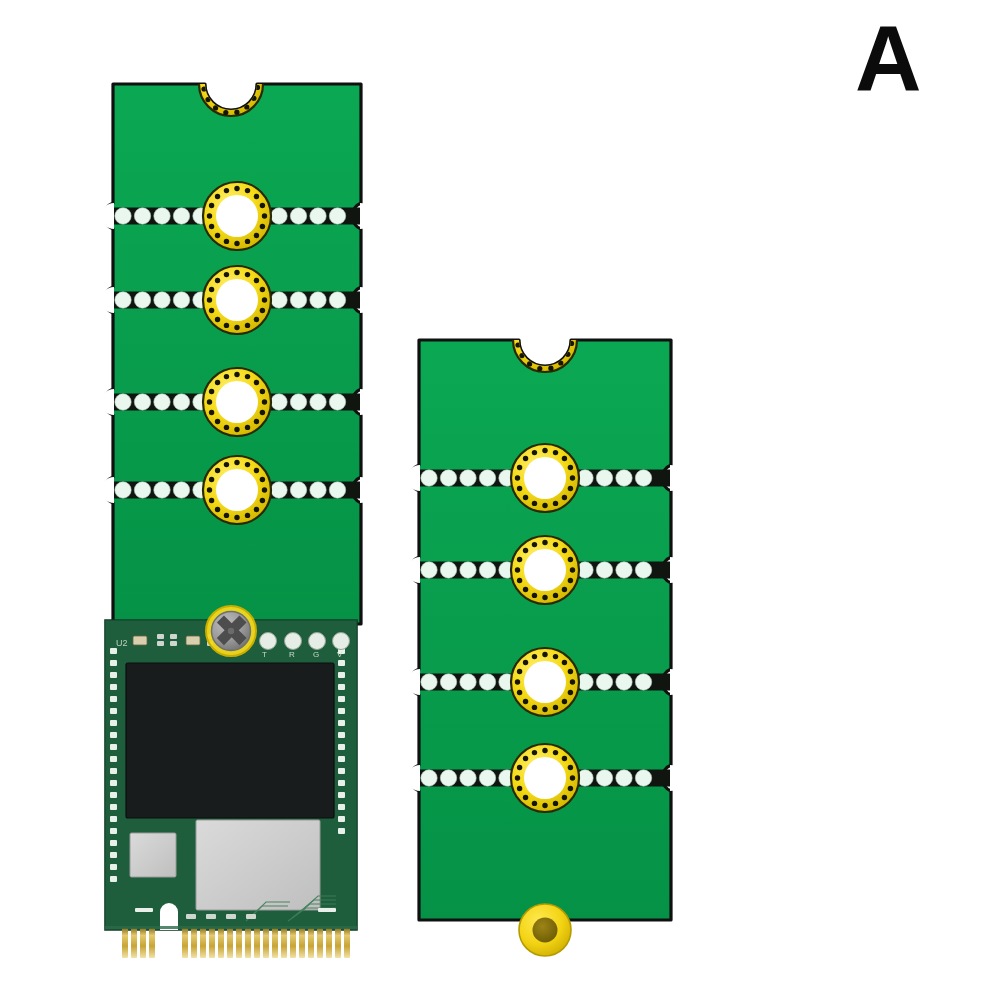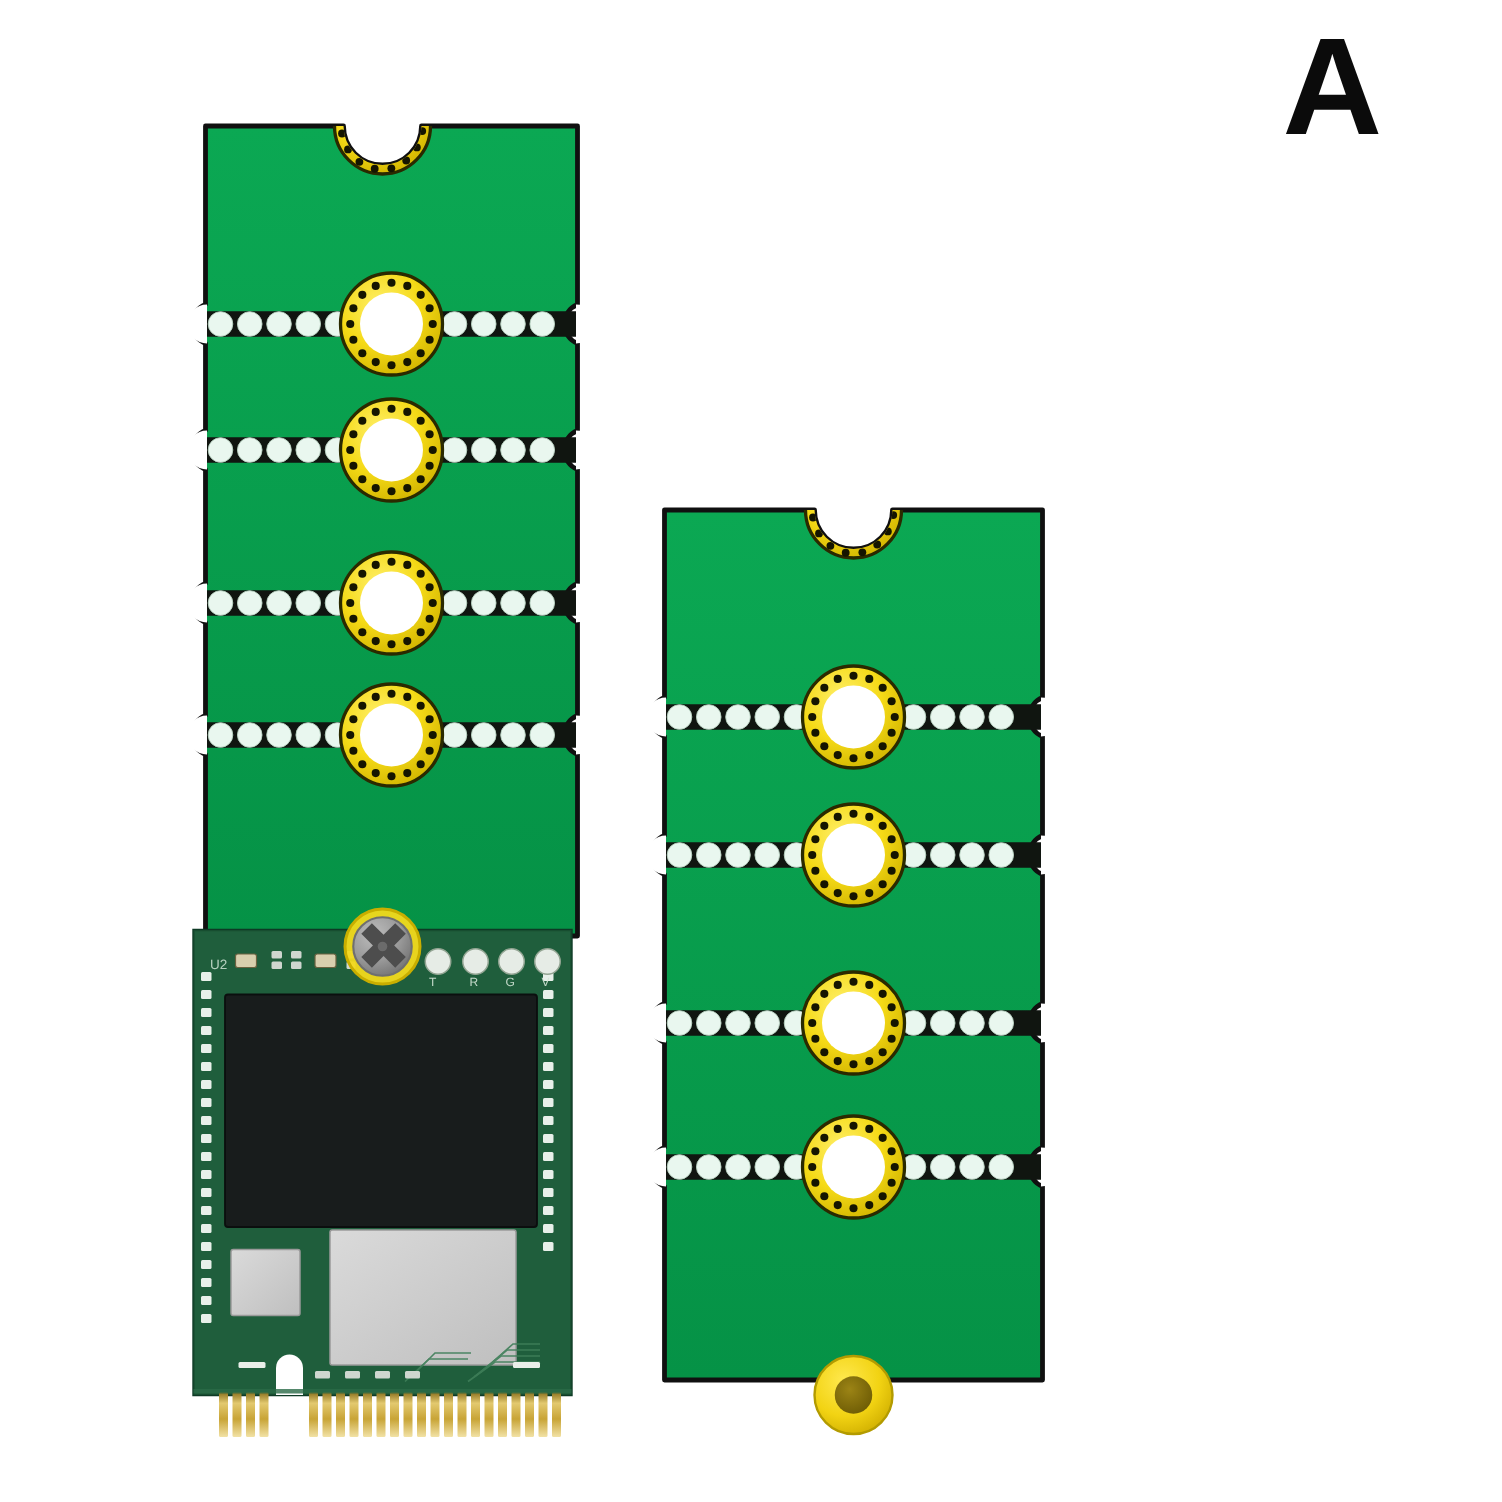--- a/index.html
+++ b/index.html
@@ -1,21 +1,21 @@
 <!DOCTYPE html>
 <html><head>
 <meta charset="utf-8">
 <style>
   html,body{margin:0;padding:0;background:#ffffff;}
   body{
     width:1001px;height:1001px;position:relative;overflow:hidden;
     font-family:"Liberation Sans", sans-serif;
     background:#ffffff;
   }
-  #stage{position:absolute;inset:0;width:842px;height:1001px;margin-left:24px;}
+  #stage{position:absolute;inset:0;width:842px;height:1001px;}
   #stage svg{display:block;width:1001px;height:1001px;}
   #label-a{
     position:absolute;
     left:855px;top:12px;
     font-family:"Liberation Sans", sans-serif;
     font-size:92px;
     font-weight:bold;
     color:#0b0b0b;
     line-height:1;
     letter-spacing:0px;

